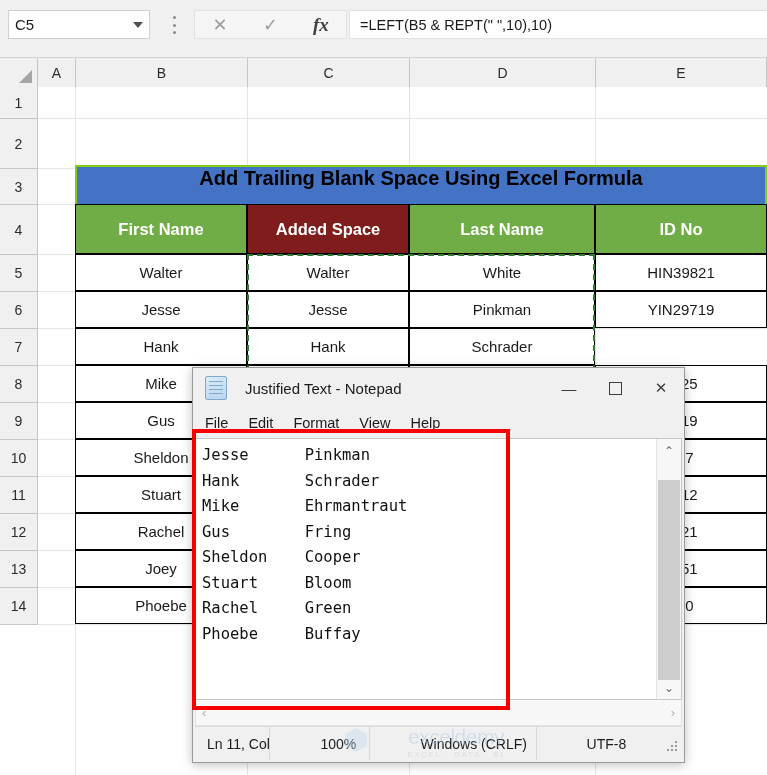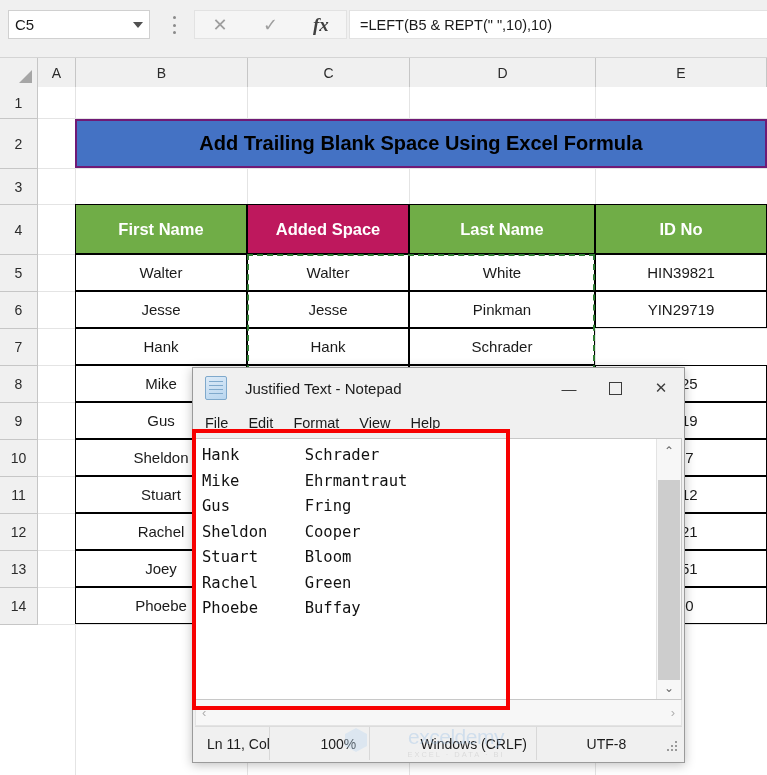--- a/index.html
+++ b/index.html
@@ -74,22 +74,22 @@
     width: 38px; display: flex; align-items: center; justify-content: center;
     background: #f0f0f0; border-bottom: 1px solid #c6c6c6; border-right: 1px solid #c6c6c6;
     font-size: 14px; color: #2b2b2b;
   }
   .sheet-area { position: absolute; left: 38px; top: 29px; width: 729px; height: 688px; background: #fff; }
   .cell-grid-line-h { position: absolute; left: 0; height: 1px; background: #e4e4e4; }
   .cell-grid-line-v { position: absolute; top: 0; width: 1px; background: #e4e4e4; }
 
   
   .title-banner {
-    position: absolute; display: flex; align-items: center; justify-content: center;
-    border: 2px solid #701a75; font-weight: bold; font-size: 20px; color: #000;
+    position: absolute; display: flex; align-items: flex-start; justify-content: center;
+    border: 2px solid #84cc16; font-weight: bold; font-size: 20px; color: #000; margin-top: 46px;
   }
   
   .tbl-cell {
     position: absolute; display: flex; align-items: center; justify-content: center;
     font-size: 15px; color: #1a1a1a; background: #ffffff;
     border: 1px solid #000; overflow: hidden; white-space: nowrap;
   }
   .tbl-head {
     color: #ffffff; font-weight: bold; font-size: 16.5px;
   }
@@ -250,21 +250,21 @@
       <div class="cell-grid-line-h" style="top:463px; width:729px"></div>
       <div class="cell-grid-line-h" style="top:500px; width:729px"></div>
       <div class="cell-grid-line-h" style="top:537px; width:729px"></div>
 
       <div class="title-banner" id="banner" style="left: 37px; top: 32px; width: 692px; height: 49px; background: rgb(68, 114, 196); color: rgb(0, 0, 0);">
         <span>Add Trailing Blank Space Using Excel Formula</span>
       </div>
 
       <div id="table-layer">
           <div class="tbl-cell tbl-head" style="left: 37px; top: 117px; width: 172px; height: 50px; background: rgb(112, 173, 71); color: rgb(255, 255, 255);">First Name</div>
-          <div class="tbl-cell tbl-head" style="left: 209px; top: 117px; width: 162px; height: 50px; background: #be185d; color: rgb(255, 255, 255);">Added Space</div>
+          <div class="tbl-cell tbl-head" style="left: 209px; top: 117px; width: 162px; height: 50px; background: #7f1d1d; color: rgb(255, 255, 255);">Added Space</div>
           <div class="tbl-cell tbl-head" style="left: 371px; top: 117px; width: 186px; height: 50px; background: rgb(112, 173, 71); color: rgb(255, 255, 255);">Last Name</div>
           <div class="tbl-cell tbl-head" style="left: 557px; top: 117px; width: 172px; height: 50px; background: rgb(112, 173, 71); color: rgb(255, 255, 255);">ID No</div>
           <div class="tbl-cell" style="left: 37px; top: 167px; width: 172px; height: 37px;">Walter</div>
           <div class="tbl-cell" style="left: 209px; top: 167px; width: 162px; height: 37px;">Walter</div>
           <div class="tbl-cell" style="left: 371px; top: 167px; width: 186px; height: 37px;">White</div>
           <div class="tbl-cell" style="left: 557px; top: 167px; width: 172px; height: 37px;">HIN39821</div>
           <div class="tbl-cell" style="left: 37px; top: 204px; width: 172px; height: 37px;">Jesse</div>
           <div class="tbl-cell" style="left: 209px; top: 204px; width: 162px; height: 37px;">Jesse</div>
           <div class="tbl-cell" style="left: 371px; top: 204px; width: 186px; height: 37px;">Pinkman</div>
           <div class="tbl-cell" style="left: 557px; top: 204px; width: 172px; height: 37px;">YIN29719</div>
@@ -325,20 +325,21 @@
     <div class="np-menu">
       <span>File</span>
       <span>Edit</span>
       <span>Format</span>
       <span>View</span>
       <span>Help</span>
     </div>
 
     <div class="np-body">
       <div class="np-textwrap" id="np-text">
+          <div class="np-line">Jesse      Pinkman</div>
           <div class="np-line">Hank       Schrader</div>
           <div class="np-line">Mike       Ehrmantraut</div>
           <div class="np-line">Gus        Fring</div>
           <div class="np-line">Sheldon    Cooper</div>
           <div class="np-line">Stuart     Bloom</div>
           <div class="np-line">Rachel     Green</div>
           <div class="np-line">Phoebe     Buffay</div>
         </div>
       <div class="np-vscroll">
         <div class="np-arrow">⌃</div>

